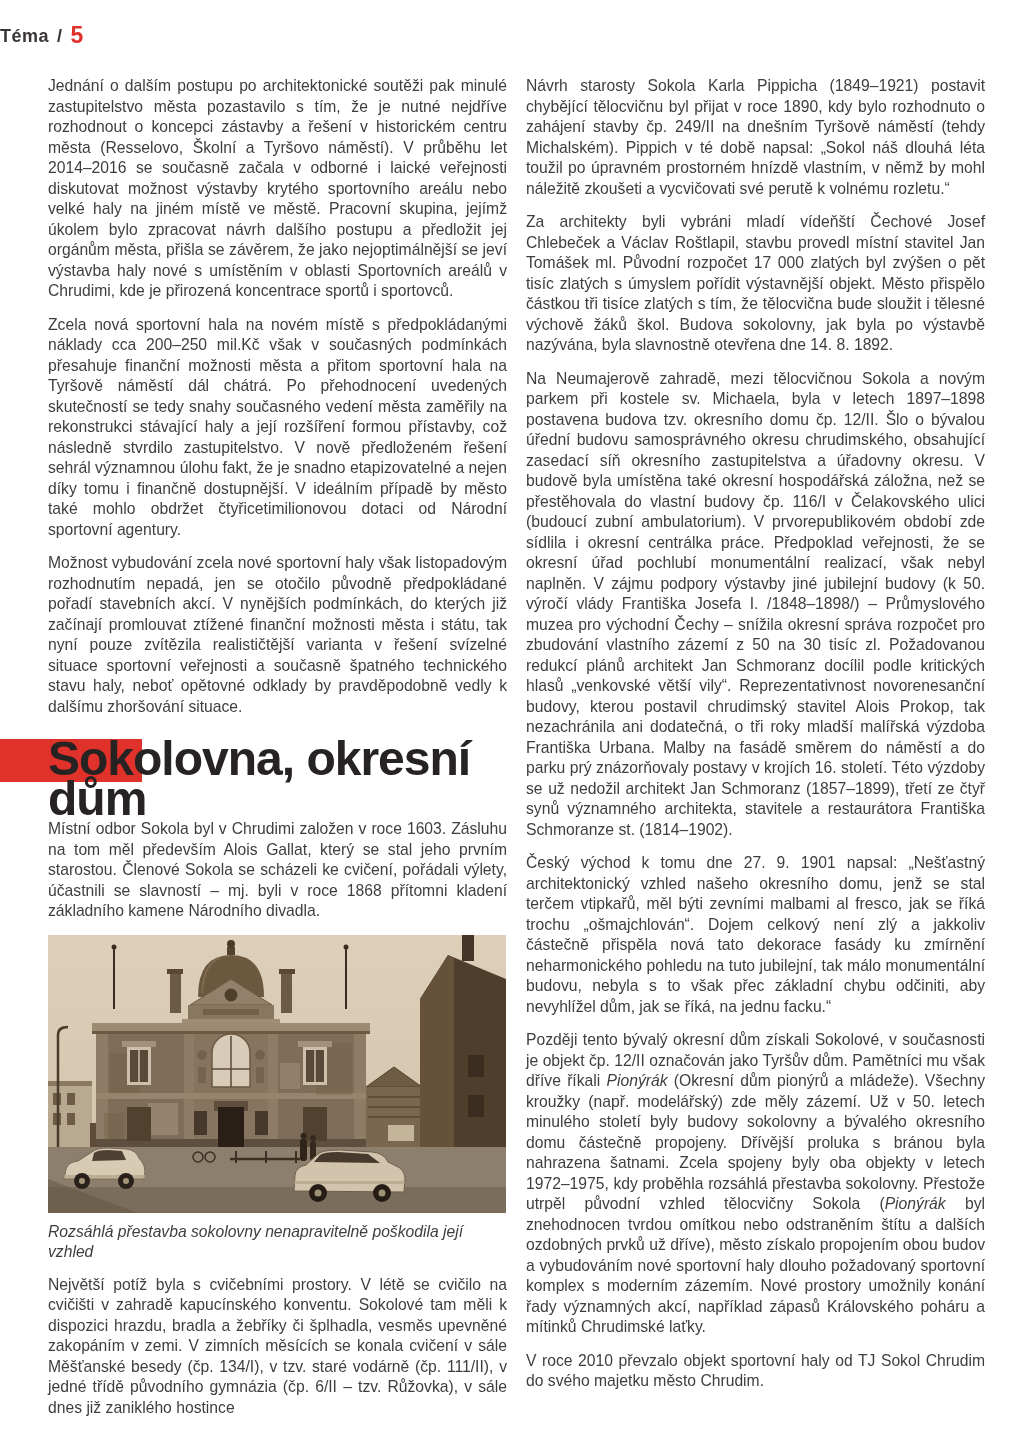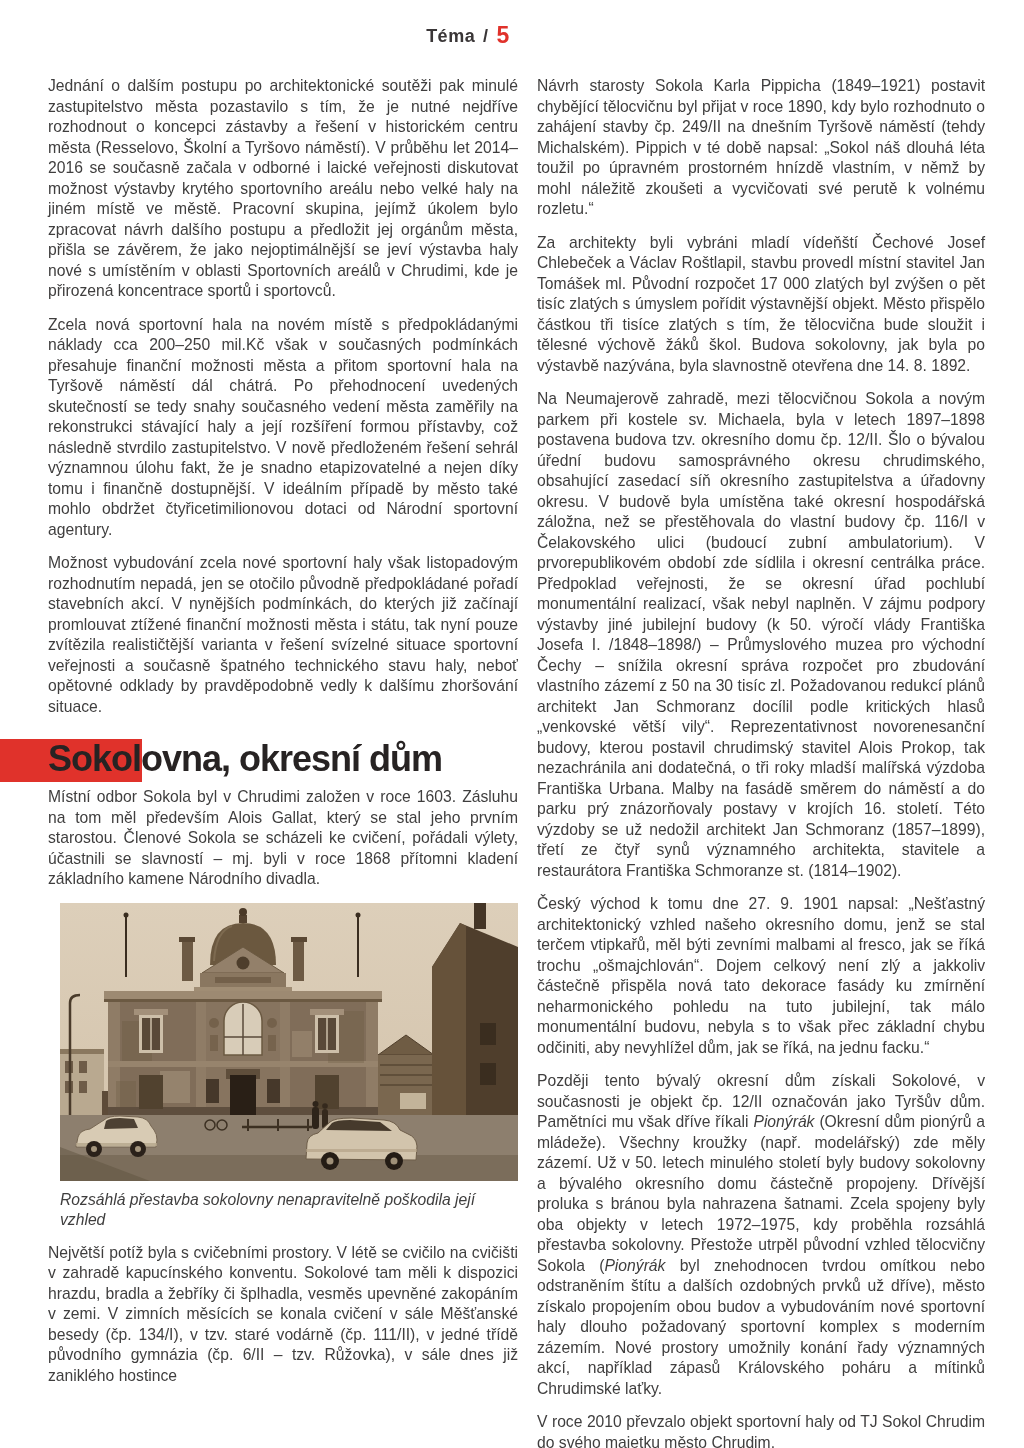--- a/index.html
+++ b/index.html
@@ -6,21 +6,20 @@
   body {
     width:1024px; height:1448px;
     background:#ffffff;
     font-family:"Liberation Sans", sans-serif;
     color:#3f3e3e;
     position:relative;
     overflow:hidden;
   }
   .page-header {
     position:absolute; top:22px; left:0; width:936px;
-    text-align:center;
     letter-spacing:0.5px;
   }
   .page-header .lbl { font-weight:bold; font-size:18px; color:#3a3637; }
   .page-header .sep { font-weight:bold; font-size:18px; color:#3a3637; padding:0 3px; }
   .page-header .num { font-weight:bold; font-size:23px; color:#e0322b; vertical-align:-1px; }
 
   .columns {
     position:absolute; top:76px; left:48px; width:937px;
     display:flex; gap:19px;
   }
@@ -29,36 +28,36 @@
     text-align:justify;
     font-size:15.7px;
     line-height:20.5px;
     hyphens:auto;
   }
   .col p { margin:0 0 13px 0; }
   .byline { font-style:italic; margin-top:2px; }
 
   h1.article-title {
     position:relative;
-    font-size:36px; line-height:40px;
+    font-size:48px; line-height:40px;
     letter-spacing:-1px;
     color:#272323;
     font-weight:bold;
-    margin:22px 0 8px 0;
+    margin:22px 0 0 0;
     text-align:left;
   }
   .red-bar {
     position:absolute; left:-48px; top:0px;
     width:142px; height:43px;
     background:#e0322b;
     z-index:0;
   }
   h1.article-title .t { position:relative; z-index:1; }
 
-  figure.photo { margin:3px 0 12px 12px; }
+  figure.photo { margin:3px 0 12px 0; }
   figure.photo svg { display:block; }
   figcaption {
     font-style:italic;
     margin-top:9px;
     text-align:left;
     font-size:15.7px;
   }
 </style>
 </head>
 <body>

